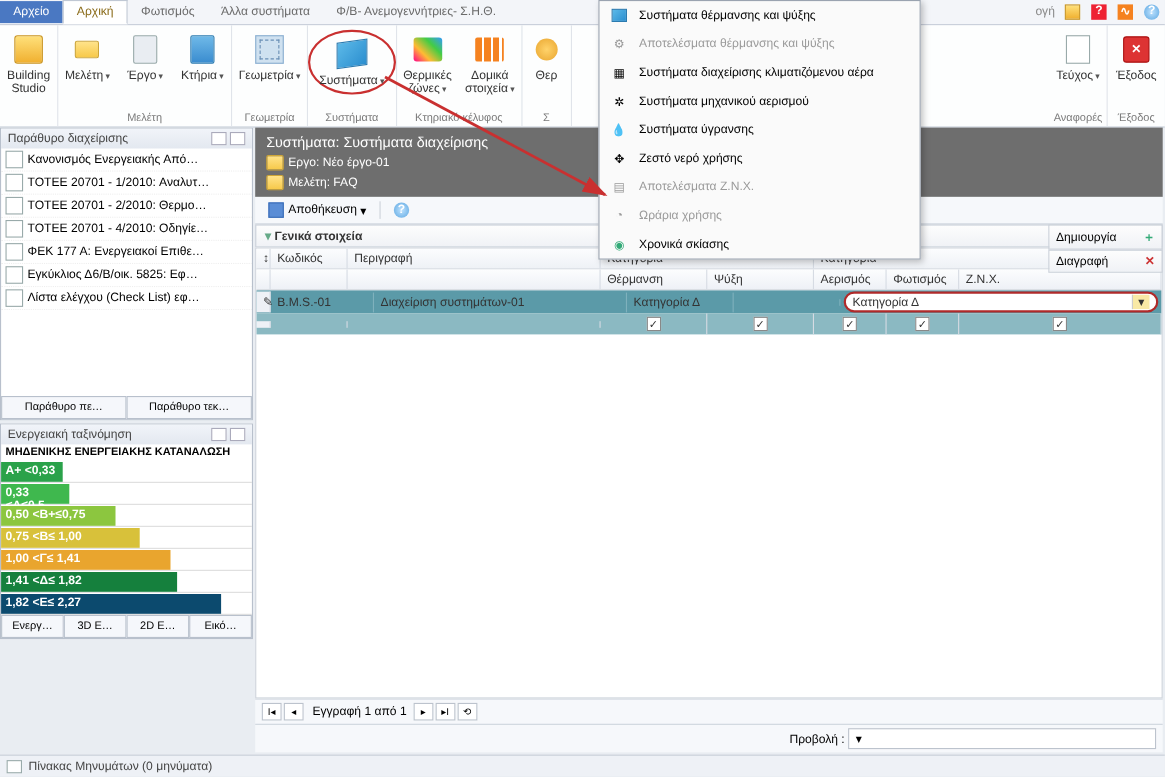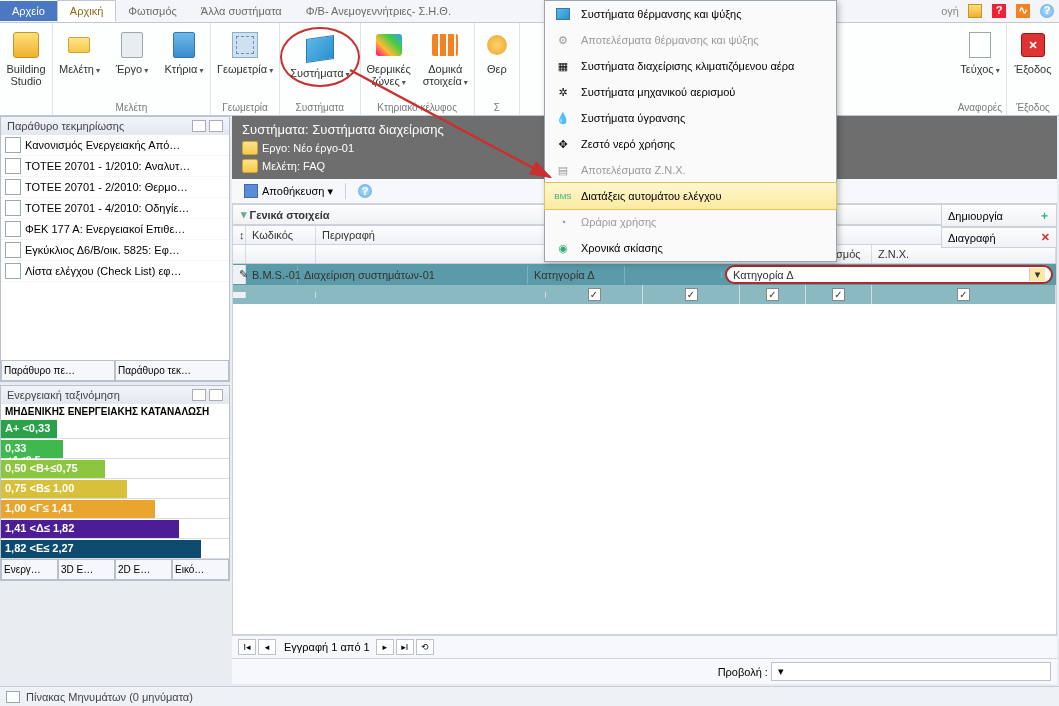--- a/index.html
+++ b/index.html
@@ -27,21 +27,21 @@
 
 
 .leftcol { position:absolute; left:0; top:116px; width:230px; }
 .panel { border:1px solid #b8c0cc; background:#fff; margin-bottom:3px; }
 .panel .phdr { background:linear-gradient(#f1f4f9,#e3e8f0); padding:3px 6px; font-size:11px; color:#444; display:flex; align-items:center; }
 .panel .phdr .pbtn { width:14px; height:12px; margin-left:3px; border:1px solid #aab; background:#fff; }
 .doclist { max-height:190px; overflow:hidden; }
 .docitem { display:flex; align-items:center; padding:2px 4px; border-bottom:1px dotted #eee; white-space:nowrap; overflow:hidden; text-overflow:ellipsis; cursor:pointer; }
 .docitem .dic { width:16px; height:16px; margin-right:4px; flex-shrink:0; }
 .btabs { display:flex; }
-.btabs .bt { flex:1; text-align:left; padding:4px 2px; border:1px solid #b8c0cc; background:#f5f7fb; font-size:10px; cursor:pointer; white-space:nowrap; overflow:hidden; text-overflow:ellipsis; }
+.btabs .bt { flex:1; text-align:center; padding:4px 2px; border:1px solid #b8c0cc; background:#f5f7fb; font-size:10px; cursor:pointer; white-space:nowrap; overflow:hidden; text-overflow:ellipsis; }
 
 
 .enrow { height:20px; display:flex; align-items:center; border-bottom:1px solid #ddd; }
 .enbar { height:18px; color:#fff; font-weight:bold; font-size:11px; padding:2px 4px; }
 
 
 .main { position:absolute; left:232px; top:116px; right:2px; bottom:22px; display:flex; flex-direction:column; }
 .mhdr { background:#6e6e6e; color:#fff; padding:6px 10px; }
 .mhdr .mtitle { font-size:13px; font-weight:normal; }
 .mhdr .msub { display:flex; align-items:center; font-size:11px; margin-top:4px; }
@@ -55,21 +55,21 @@
 .gcell { border-right:1px solid #d6dbe3; padding:3px 6px; font-size:11px; color:#333; }
 .ghead2 { display:flex; background:linear-gradient(#fcfdfe,#eef1f6); border-bottom:1px solid #cdd3db; }
 .grow { display:flex; align-items:center; }
 .grow.sel { background:#5b9aa8; color:#fff; }
 .grow.chk { background:#8bb9c2; }
 .chkbox { width:13px; height:13px; background:#fff; border:1px solid #888; display:inline-flex; align-items:center; justify-content:center; font-size:10px; color:#333; }
 .dropdown-cell { background:#fff; border:2px solid #b02a2a; border-radius:10px; color:#333; padding:1px 6px; display:flex; align-items:center; }
 .dropdown-cell .dd { margin-left:auto; background:#f9e9a5; width:16px; text-align:center; border-left:1px solid #ccc; }
 
 
-.ractions { position:absolute; right:0; top:0; width:116px; }
+.ractions { position:absolute; right:0; top:0; width:104px; }
 .ract { background:linear-gradient(#fdfdfd,#f0f2f6); border:1px solid #ccd2da; padding:3px 6px; display:flex; align-items:center; justify-content:space-between; }
 
 
 .menu { position:absolute; left:544px; top:0px; width:293px; background:#fafafa; border:1px solid #9aa3b0; box-shadow:2px 2px 6px rgba(0,0,0,0.25); z-index:50; }
 .menu .mitem { display:flex; align-items:center; padding:5px 8px; cursor:pointer; }
 .menu .mitem.disabled { color:#9a9a9a; }
 .menu .mitem.highlight { background:linear-gradient(#fef7cf,#fceaa0); border:1px solid #e2c45f; margin:-1px; }
 .menu .mic { width:20px; height:16px; margin-right:8px; display:flex; align-items:center; justify-content:center; }
 
 
@@ -251,26 +251,20 @@
       <span>Συστήματα ύγρανσης</span>
     </div>
   <div class="mitem">
       <div class="mic">✥</div>
       <span>Ζεστό νερό χρήσης</span>
     </div>
   <div class="mitem disabled">
       <div class="mic">▤</div>
       <span>Αποτελέσματα Ζ.Ν.Χ.</span>
     </div>
-  <div class="mitem highlight">
-      <div class="mic">
-        <span style="font-size:8px;color:#3a7">BMS</span>
-      </div>
-      <span>Διατάξεις αυτομάτου ελέγχου</span>
-    </div>
   <div class="mitem disabled">
       <div class="mic">◔</div>
       <span>Ωράρια χρήσης</span>
     </div>
   <div class="mitem">
       <div class="mic">
         <span style="color:#3a7">◉</span>
       </div>
       <span>Χρονικά σκίασης</span>
     </div>
@@ -281,21 +275,21 @@
       <marker id="ah" markerWidth="10" markerHeight="10" refX="8" refY="3" orient="auto">
         <path d="M0,0 L0,6 L9,3 z" fill="#c93030"></path>
       </marker>
     </defs>
   <line x1="5" y1="5" x2="205" y2="112" stroke="#c93030" stroke-width="2.5" marker-end="url(#ah)"></line>
 </svg>
 
 <div class="leftcol">
   <div class="panel">
     <div class="phdr">
-      <span>Παράθυρο τεκμηρίωσης</span>
+      <span>Παράθυρο διαχείρισης</span>
       <div style="flex:1"></div>
       <div class="pbtn"></div>
       <div class="pbtn"></div>
     </div>
     <div class="doclist">
       <div class="docitem">
           <div class="dic" style="background:#fff;border:1px solid #9aa"></div>
           <span>Κανονισμός Ενεργειακής Από…</span>
         </div>
       <div class="docitem">
@@ -348,21 +342,21 @@
         <div class="enrow">
           <div class="enbar" style="background: rgb(140, 198, 63); width: 104px;">0,50 &lt;B+≤0,75</div>
         </div>
         <div class="enrow">
           <div class="enbar" style="background: rgb(216, 193, 58); width: 126px;">0,75 &lt;B≤ 1,00</div>
         </div>
         <div class="enrow">
           <div class="enbar" style="background: rgb(233, 165, 46); width: 154px;">1,00 &lt;Γ≤ 1,41</div>
         </div>
         <div class="enrow">
-          <div class="enbar" style="background: #4c1d95; width: 178px;">1,41 &lt;Δ≤ 1,82</div>
+          <div class="enbar" style="background: #15803d; width: 160px;">1,41 &lt;Δ≤ 1,82</div>
         </div>
         <div class="enrow">
           <div class="enbar" style="background: #0c4a6e; width: 200px;">1,82 &lt;E≤ 2,27</div>
         </div>
       </div>
     <div class="btabs">
       <div class="bt">Ενεργ…</div>
       <div class="bt">3D E…</div>
       <div class="bt">2D E…</div>
       <div class="bt">Εικό…</div>
@@ -404,21 +398,21 @@
           <div class="gcell" style="width:70px"></div>
           <div class="gcell" style="width:230px"></div>
           <div class="gcell" style="width:97px">Θέρμανση</div>
           <div class="gcell" style="width:97px">Ψύξη</div>
           <div class="gcell" style="width:66px">Αερισμός</div>
           <div class="gcell" style="width:66px">Φωτισμός</div>
           <div class="gcell" style="flex:1">Z.N.X.</div>
         </div>
         <div class="grow sel">
           <div class="gcell" style="width:12px;background:#eef1f6;color:#333">✎</div>
-          <div class="gcell" style="width:52px;border-right-color:#7fb1bd">B.M.S.-01</div>
+          <div class="gcell" style="width:94px;border-right-color:#7fb1bd">B.M.S.-01</div>
           <div class="gcell" style="width:230px;border-right-color:#7fb1bd">Διαχείριση συστημάτων-01</div>
           <div class="gcell" style="width:97px;border-right-color:#7fb1bd">Κατηγορία Δ</div>
           <div class="gcell" style="width:97px;border-right-color:#7fb1bd"></div>
           <div class="gcell" style="flex:1;padding:1px 3px;border:none">
             <div class="dropdown-cell">
               <span>Κατηγορία Δ</span>
                 <div class="dd">▾</div>
             </div>
           </div>
         </div>

